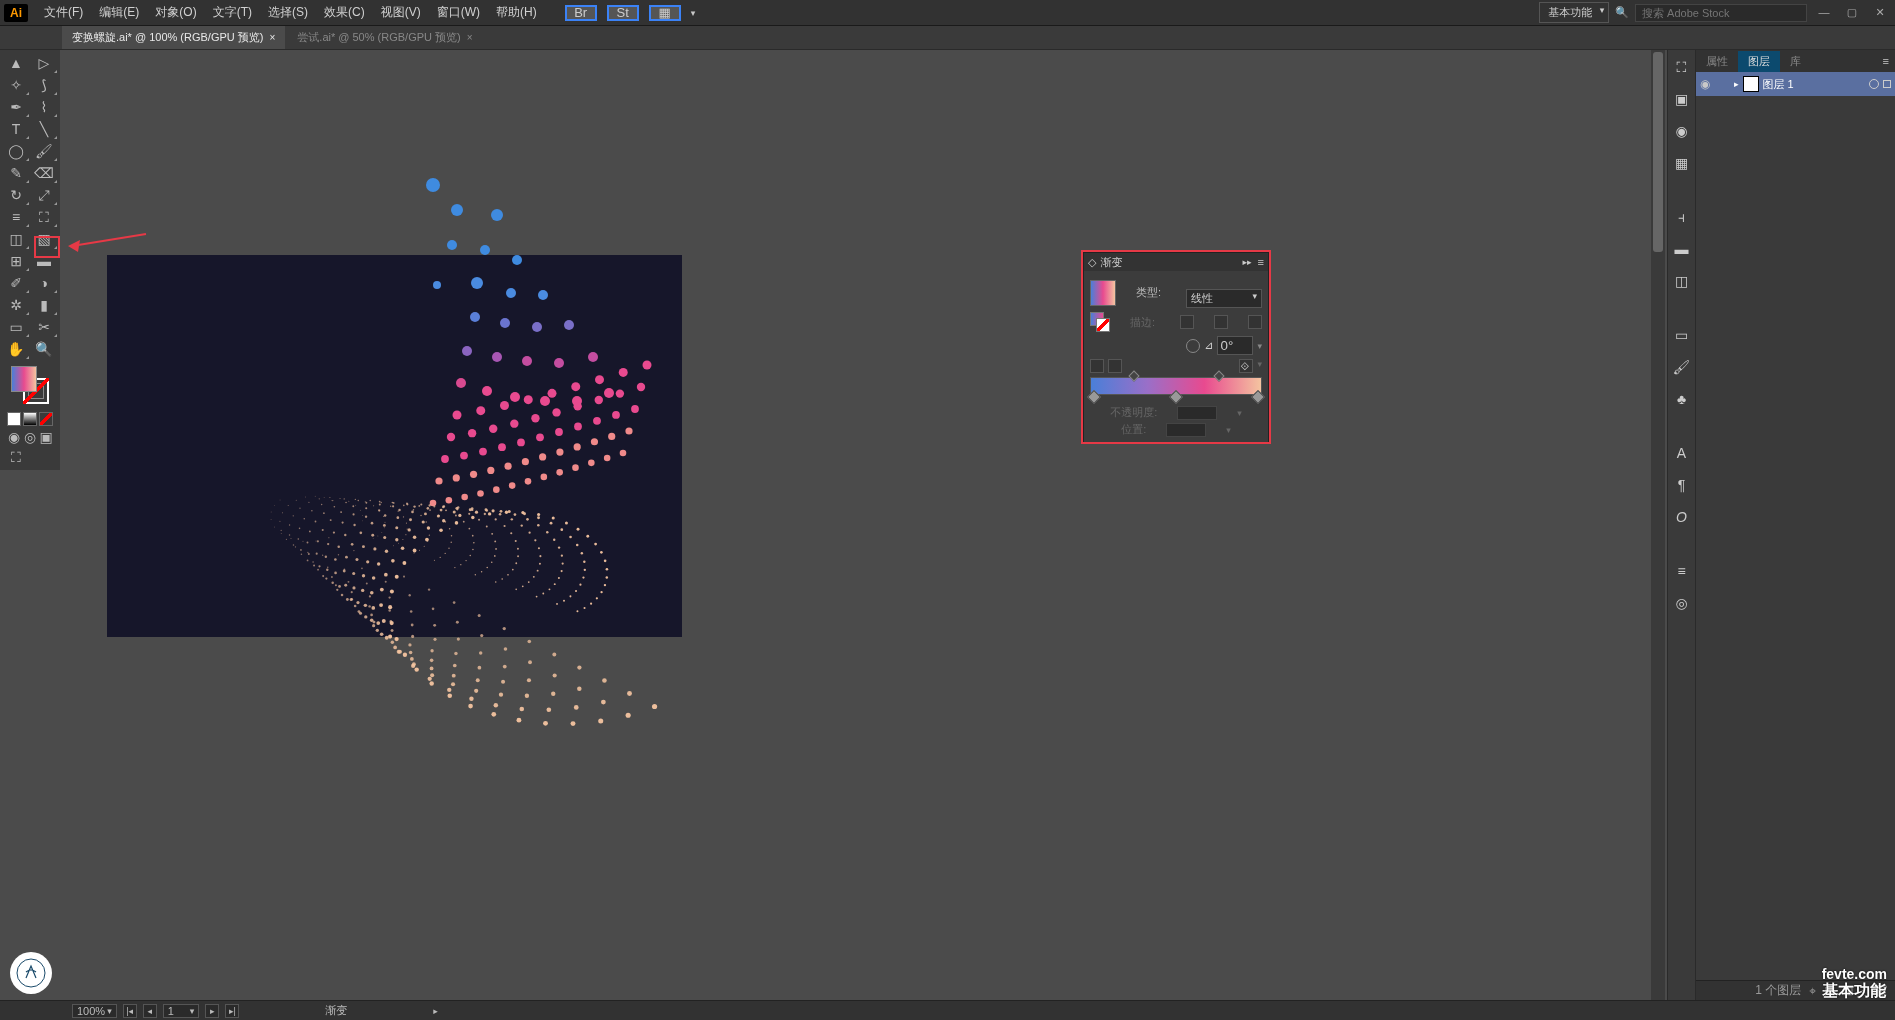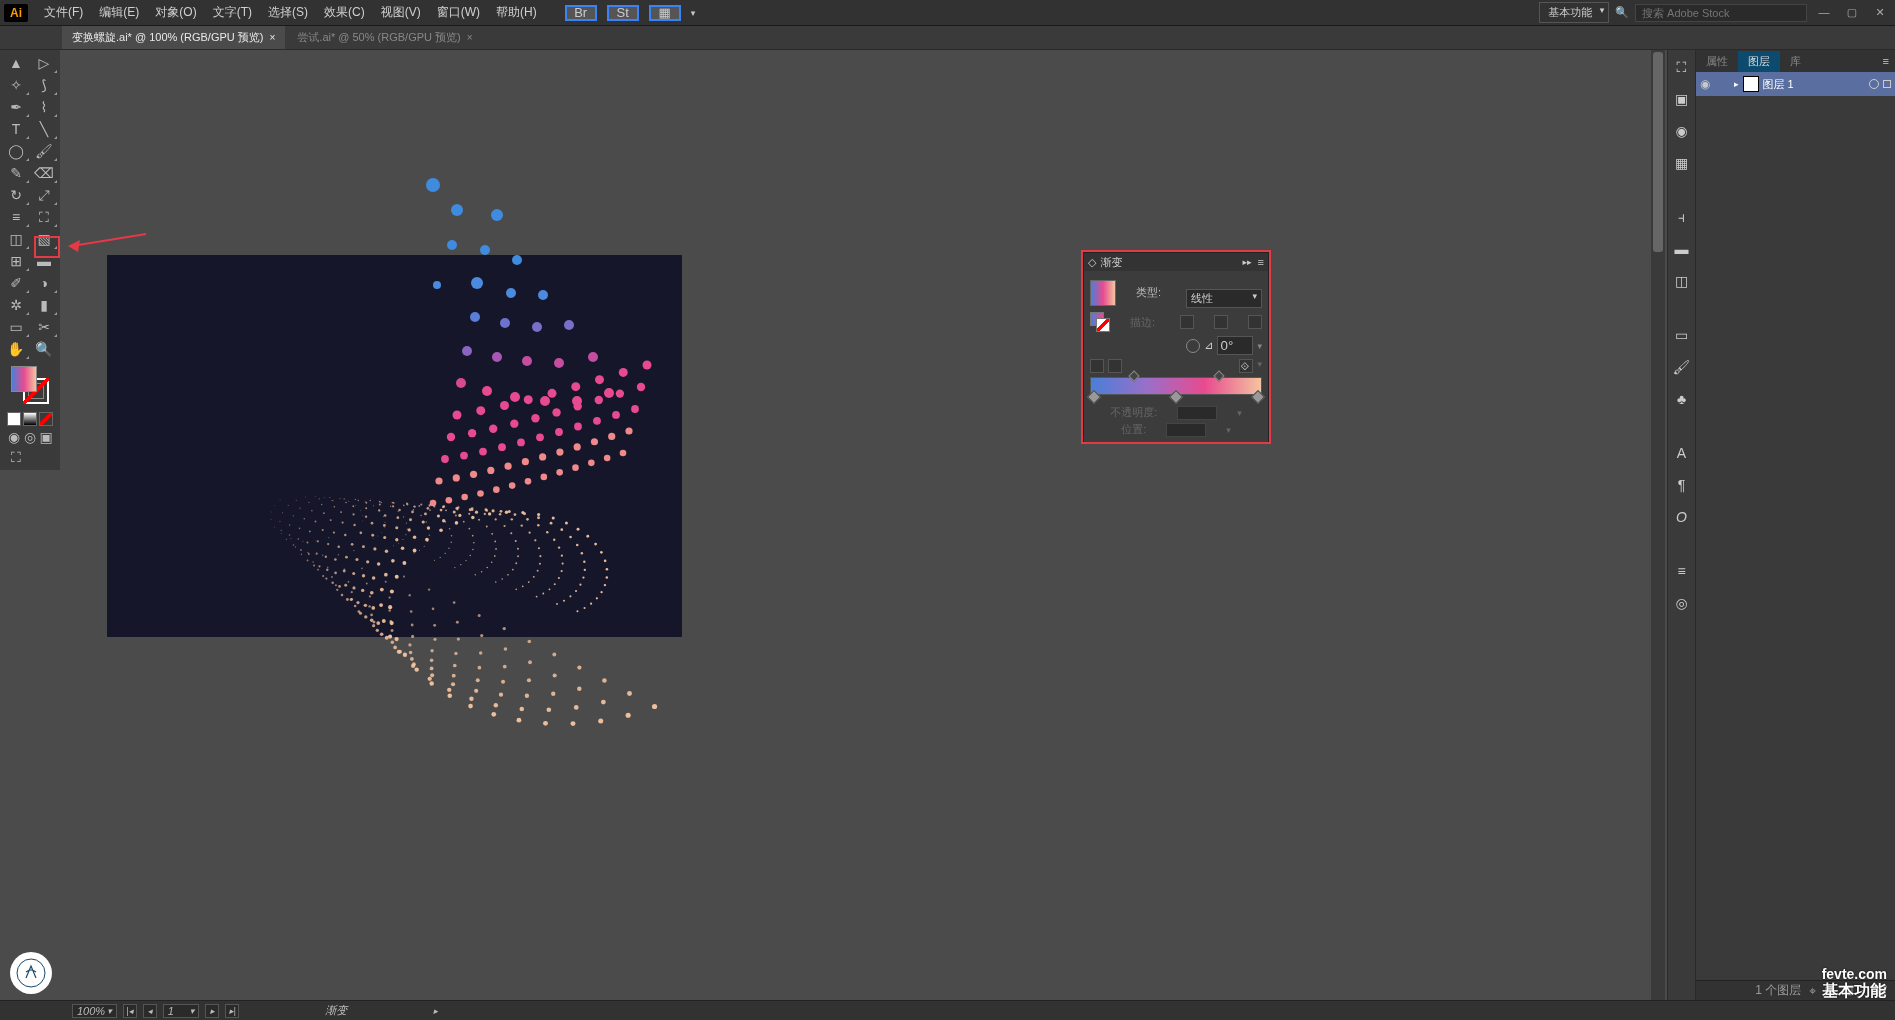--- a/index.html
+++ b/index.html
@@ -84,21 +84,21 @@
 .gp-icons-row { display: flex; justify-content: space-between; margin: 4px 0; }
 .gp-tinybox { width: 14px; height: 14px; border: 1px solid #555; background: #333; }
 .gp-slider { height: 18px; background: linear-gradient(90deg, #4a7fd8, #9a6fc8, #e84a8f, #f4c4a0); border: 1px solid #555; position: relative; margin: 4px 0 2px; }
 .gp-stop { position: absolute; bottom: -8px; width: 10px; height: 10px; background: #999; border: 1px solid #444; transform: translateX(-50%) rotate(45deg); }
 .gp-handle { position: absolute; top: -6px; width: 8px; height: 8px; border: 1px solid #888; background: #444; transform: translateX(-50%) rotate(45deg); }
 .gp-fields { margin-top: 10px; display: flex; flex-direction: column; gap: 2px; align-items: center; }
 .gp-field { display: flex; gap: 20px; align-items: center; color: #666; }
 .gp-field-input { background: #2a2a2a; border: 1px solid #444; width: 40px; height: 14px; }
 
 
-.statusbar { position: absolute; left: 0; right: 0; bottom: 0; height: 20px; background: #323232; display: flex; align-items: center; padding: 0 6px; gap: 6px; color: #bbb; font-size: 11px; border-top: 1px solid #222; font-style: italic; }
+.statusbar { position: absolute; left: 0; right: 0; bottom: 0; height: 20px; background: #323232; display: flex; align-items: center; padding: 0 6px; gap: 6px; color: #bbb; font-size: 11px; border-top: 1px solid #222; }
 .status-sel { background: #2a2a2a; border: 1px solid #555; padding: 0 4px; display: flex; align-items: center; gap: 2px; }
 .status-arrow { background: #2a2a2a; border: 1px solid #555; width: 14px; height: 14px; display: flex; align-items: center; justify-content: center; cursor: pointer; font-size: 9px; }
 
 
 .watermark-circle { position: absolute; left: 10px; bottom: 26px; width: 42px; height: 42px; border-radius: 50%; background: #fff; display: flex; align-items: center; justify-content: center; z-index: 60; }
 .watermark-right { position: absolute; right: 8px; bottom: 20px; color: #fff; font-size: 14px; font-weight: bold; text-shadow: 0 0 2px #000; z-index: 60; text-align: center; line-height: 1.1; }
 
 
 .anno-arrow { position: absolute; left: 68px; top: 230px; z-index: 55; pointer-events: none; }
 </style>

